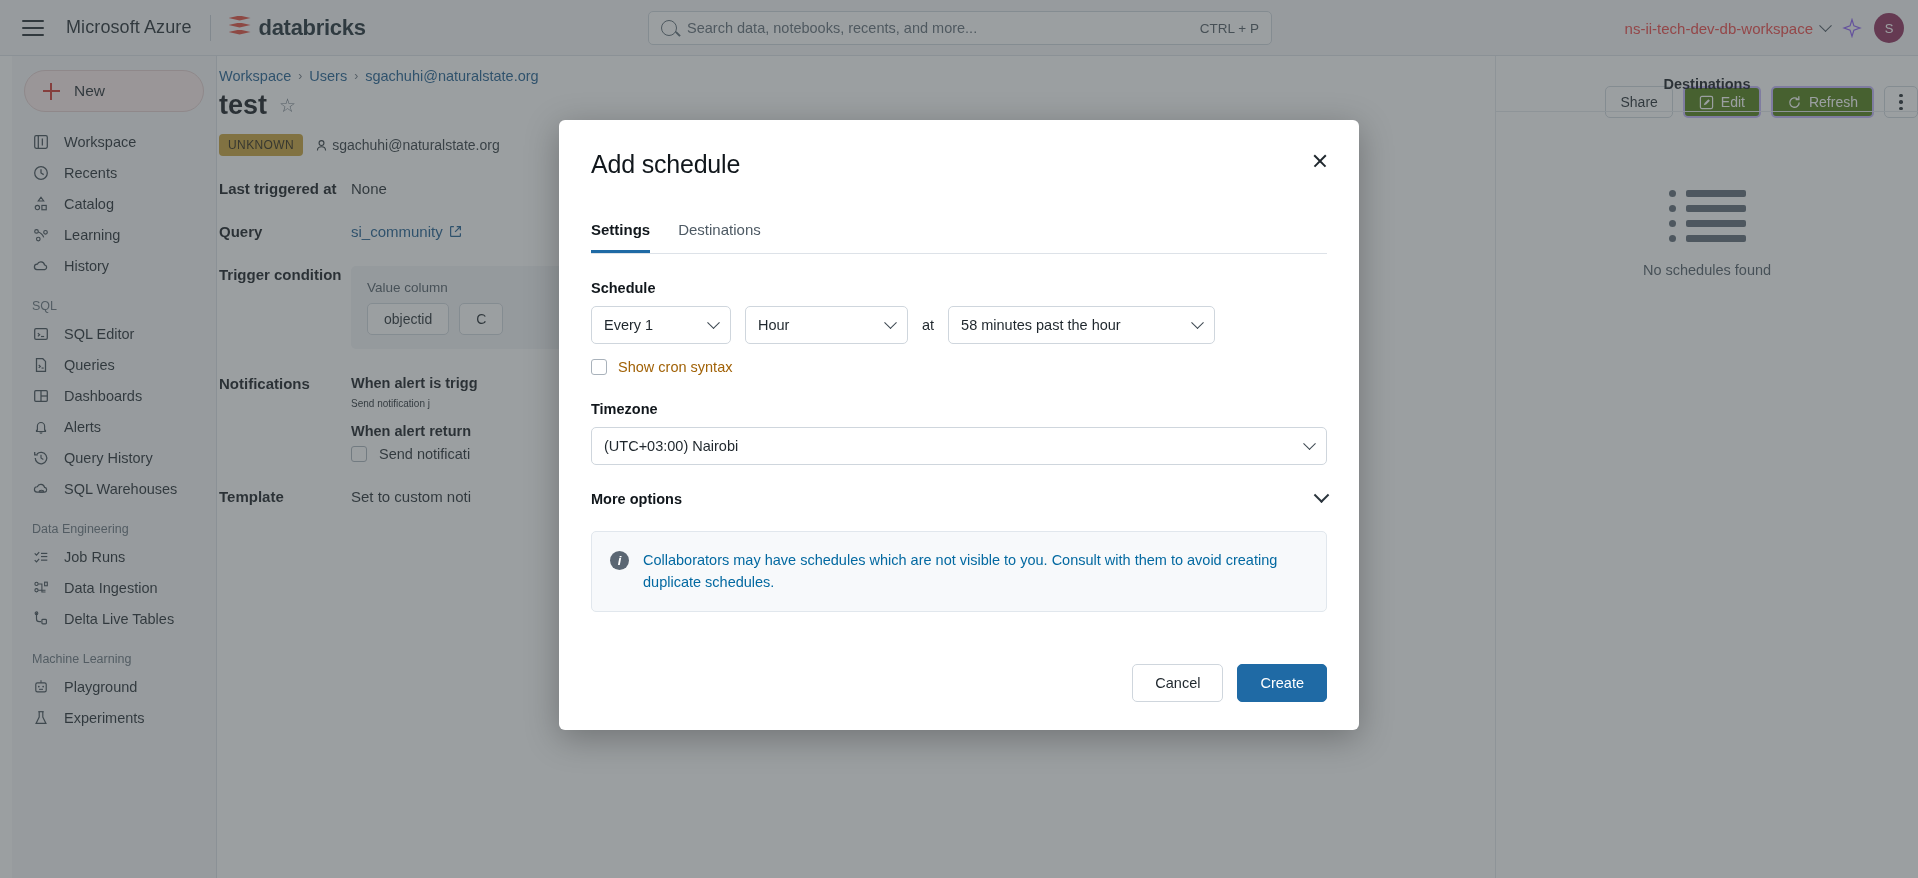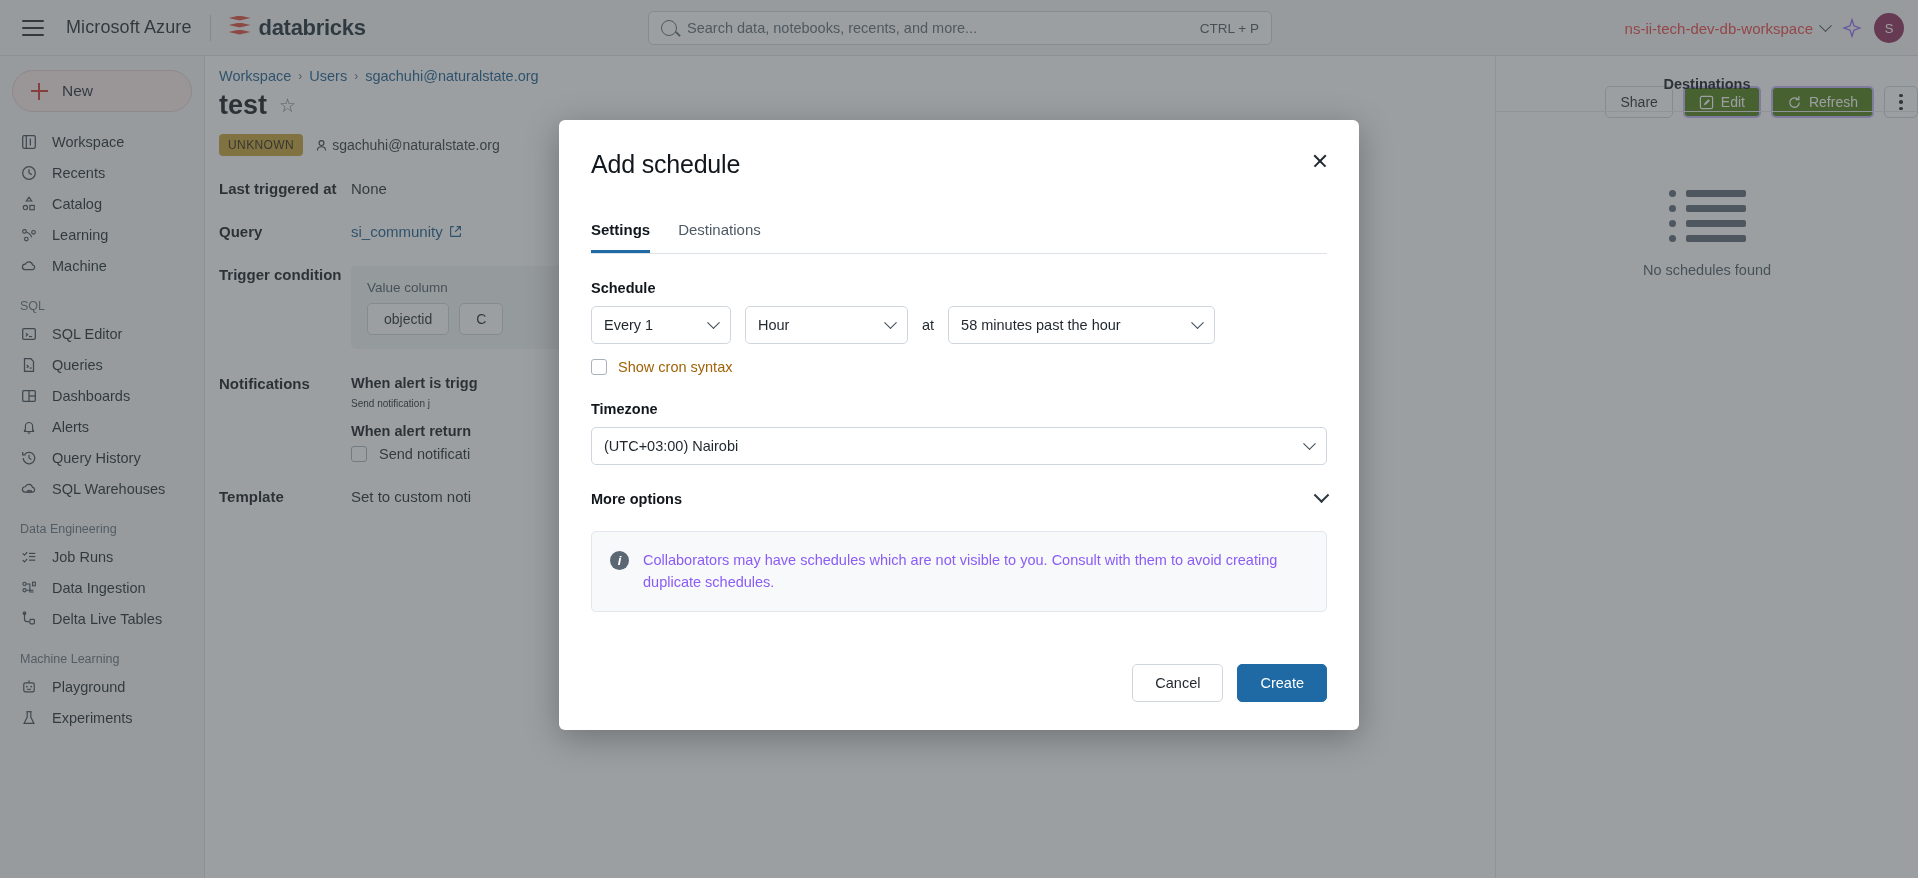--- a/index.html
+++ b/index.html
@@ -44,21 +44,21 @@
 
   .ws-selector { position: absolute; right: 88px; top: 0; height: 56px; display: flex; align-items: center; gap: 8px; cursor: pointer; }
   .ws-name { font-size: 15px; color: #ef4444; }
   .chev { width: 9px; height: 9px; border-right: 1.6px solid #44505a; border-bottom: 1.6px solid #44505a; transform: rotate(45deg) translate(-2px,-2px); }
   .sparkle { position: absolute; right: 56px; top: 18px; width: 20px; height: 20px; cursor: pointer;}
   .avatar { position: absolute; right: 14px; top: 13px; width: 30px; height: 30px; border-radius: 50%;
     background: #8c2a58; color: #fff; font-size: 13px; display: flex; align-items: center; justify-content: center; cursor: pointer; }
 
   
   .sidebar {
-    position: absolute; left: 0; top: 56px; width: 205px; height: 822px;
+    position: absolute; left: 12px; top: 56px; width: 205px; height: 822px;
     background: #f6f7f9; border-right: 1px solid #dde2e8;
     padding-top: 14px;
     overflow: hidden;
   }
   .new-btn {
     margin: 0 12px 14px 12px; height: 42px; border: 1px solid #e5cfcf; border-radius: 22px;
     background: #fdecec; display: flex; align-items: center; padding-left: 18px; gap: 14px; cursor: pointer;
   }
   .plus { width: 17px; height: 17px; position: relative; flex: 0 0 auto;}
   .plus::before, .plus::after { content:""; position:absolute; background:#d0342c; }
@@ -156,21 +156,21 @@
   .cron-label { font-size: 14.5px; color: #a16207; }
 
   .more-opts { margin-top: 26px; display: flex; align-items: center; justify-content: space-between; cursor: pointer; }
   .more-label { font-size: 14.5px; font-weight: 700; color: #11171c; }
   .chev3 { width: 11px; height: 11px; border-right: 2px solid #2b353d; border-bottom: 2px solid #2b353d; transform: rotate(45deg) translate(-3px,-3px); }
 
   .info-box { margin-top: 24px; background: #f7f9fb; border: 1px solid #e1e7ed; border-radius: 5px;
     display: flex; gap: 14px; padding: 17px 18px; }
   .info-ico { width: 19px; height: 19px; border-radius: 50%; background: #5b6773; color: #fff;
      font-size: 13px; font-style: italic; font-weight:700; display: flex; align-items: center; justify-content: center; flex: 0 0 auto; margin-top:2px;}
-  .info-text { font-size: 14.5px; color: #8b5cf6; line-height: 1.55; }
+  .info-text { font-size: 14.5px; color: #0369a1; line-height: 1.55; }
 
   .modal-footer { position: absolute; right: 32px; bottom: 28px; display: flex; gap: 14px; }
   .btn-cancel { height: 38px; padding: 0 22px; border: 1px solid #cfd6dd; border-radius: 5px; background: #fff;
      font-size: 14.5px; color: #1f272d; cursor: pointer; }
   .btn-create { height: 38px; padding: 0 22px; border: 1px solid #1f6aa5; border-radius: 5px; background: #1f6aa5;
      font-size: 14.5px; color: #fff; cursor: pointer; }
 </style>
 </head>
 <body>
 
@@ -344,21 +344,21 @@
         <circle cx="7" cy="14.5" r="2" fill="none" stroke="#3d4851" stroke-width="1.3"></circle>
         <path d="M7 6.6c3 1 5 3 6 6" fill="none" stroke="#3d4851" stroke-width="1.3"></path>
       </svg>
       <span class="nav-label">Learning</span>
     </div>
 
     <div class="nav-item">
       <svg class="nav-ico" viewBox="0 0 20 20">
         <path d="M5.5 14a3 3 0 0 1 .4-6 4.2 4.2 0 0 1 8 .7 2.7 2.7 0 0 1 .3 5.3z" fill="none" stroke="#3d4851" stroke-width="1.4"></path>
       </svg>
-      <span class="nav-label">Machine</span>
+      <span class="nav-label">History</span>
     </div>
 
     <div class="sec-title">SQL</div>
 
     <div class="nav-item">
       <svg class="nav-ico" viewBox="0 0 20 20">
         <rect x="3" y="4" width="14" height="12" rx="1.5" fill="none" stroke="#3d4851" stroke-width="1.4"></rect>
         <path d="M6.5 9l2 1.8-2 1.8" fill="none" stroke="#3d4851" stroke-width="1.3"></path>
         <line x1="10" y1="12.8" x2="13.5" y2="12.8" stroke="#3d4851" stroke-width="1.3"></line>
       </svg>

